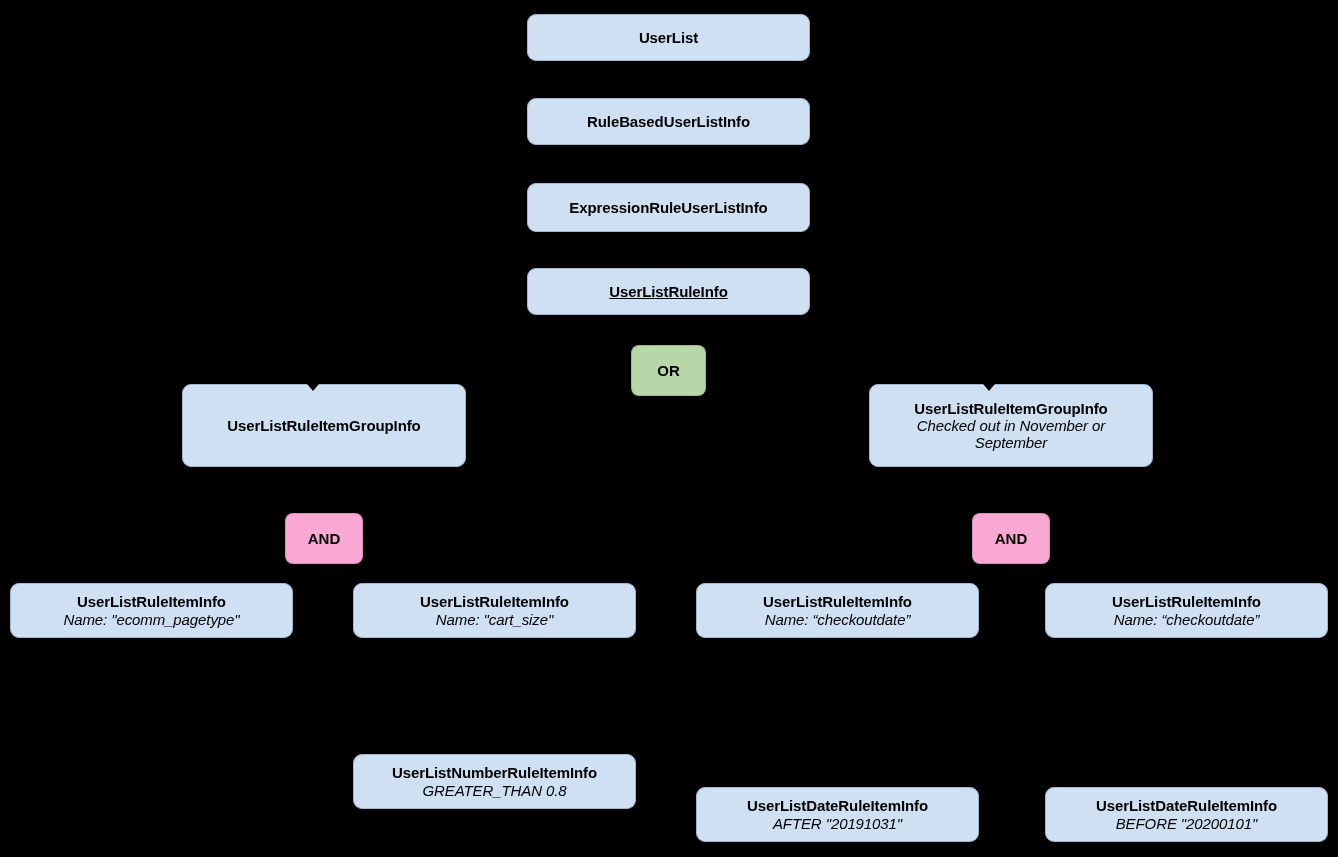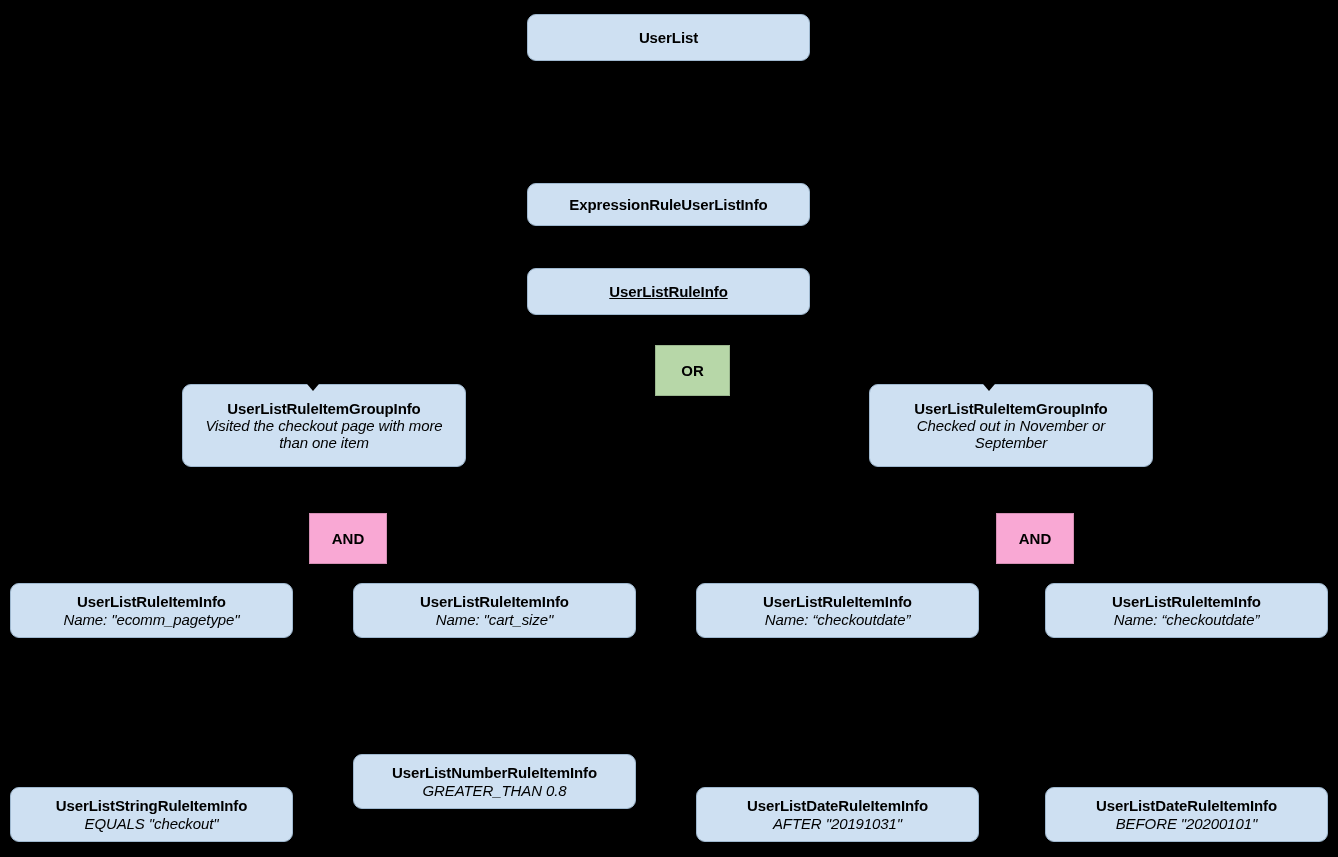--- a/index.html
+++ b/index.html
@@ -35,22 +35,21 @@
     line-height: 1.15;
     z-index: 2;
   }
   .node.rounded {
     background: #cee0f2;
     border: 1px solid #9fb8cf;
     border-radius: 9px;
   }
   .node.op {
     border: 1px solid rgba(0,0,0,0.15);
-    border-radius: 0;
-    margin-left: 24px;
+    border-radius: 8px;
   }
   .node.op-or { background: #b7d7a8; }
   .node.op-and { background: #f9a8d4; }
   .title {
     font-weight: bold;
     font-size: 15px;
     letter-spacing: -0.1px;
     white-space: nowrap;
   }
   .subtitle {
@@ -105,36 +104,38 @@
       <path d="M494 638 L494 787"></path>
       <path d="M837 638 L837 787"></path>
       <path d="M1186 638 L1186 787"></path>
     </g>
   </svg>
 
   <div class="node rounded" style="left:527px;top:14px;width:283px;height:47px;">
     <div class="title">UserList</div>
   </div>
 
+  <div class="node rounded" style="left:527px;top:98px;width:283px;height:47px;">
+    <div class="title">RuleBasedUserListInfo</div>
+  </div>
 
-  <div class="node rounded" style="left:527px;top:183px;width:283px;height:43px;">
+  <div class="node rounded" style="left:527px;top:183px;width:283px;height:49px;">
     <div class="title">ExpressionRuleUserListInfo</div>
   </div>
 
   <div class="node rounded" style="left:527px;top:268px;width:283px;height:47px;text-decoration:underline;">
     <div class="title">UserListRuleInfo</div>
   </div>
 
   <div class="node op op-or" style="left:631px;top:345px;width:75px;height:51px;">
     <div class="op-label">OR</div>
   </div>
 
   <div class="node rounded" style="left:182px;top:384px;width:284px;height:83px;">
     <div class="title">UserListRuleItemGroupInfo</div>
-    <div class="subtitle">Visited the checkout page with more than one item</div>
   </div>
   <div class="notch" style="left:302px;top:378px;"></div>
 
   <div class="node rounded" style="left:869px;top:384px;width:284px;height:83px;">
     <div class="title">UserListRuleItemGroupInfo</div>
     <div class="subtitle">Checked out in November or September</div>
   </div>
   <div class="notch" style="left:978px;top:378px;"></div>
 
   <div class="node op op-and" style="left:285px;top:513px;width:78px;height:51px;">
@@ -158,24 +159,20 @@
   <div class="node rounded" style="left:696px;top:583px;width:283px;height:55px;">
     <div class="title">UserListRuleItemInfo</div>
     <div class="subtitle">Name: “checkoutdate”</div>
   </div>
 
   <div class="node rounded" style="left:1045px;top:583px;width:283px;height:55px;">
     <div class="title">UserListRuleItemInfo</div>
     <div class="subtitle">Name: “checkoutdate”</div>
   </div>
 
-  <div class="node rounded" style="left:10px;top:787px;width:283px;height:55px;">
-    <div class="title">UserListStringRuleItemInfo</div>
-    <div class="subtitle">EQUALS "checkout"</div>
-  </div>
 
   <div class="node rounded" style="left:353px;top:754px;width:283px;height:55px;">
     <div class="title">UserListNumberRuleItemInfo</div>
     <div class="subtitle">GREATER_THAN 0.8</div>
   </div>
 
   <div class="node rounded" style="left:696px;top:787px;width:283px;height:55px;">
     <div class="title">UserListDateRuleItemInfo</div>
     <div class="subtitle">AFTER "20191031"</div>
   </div>

